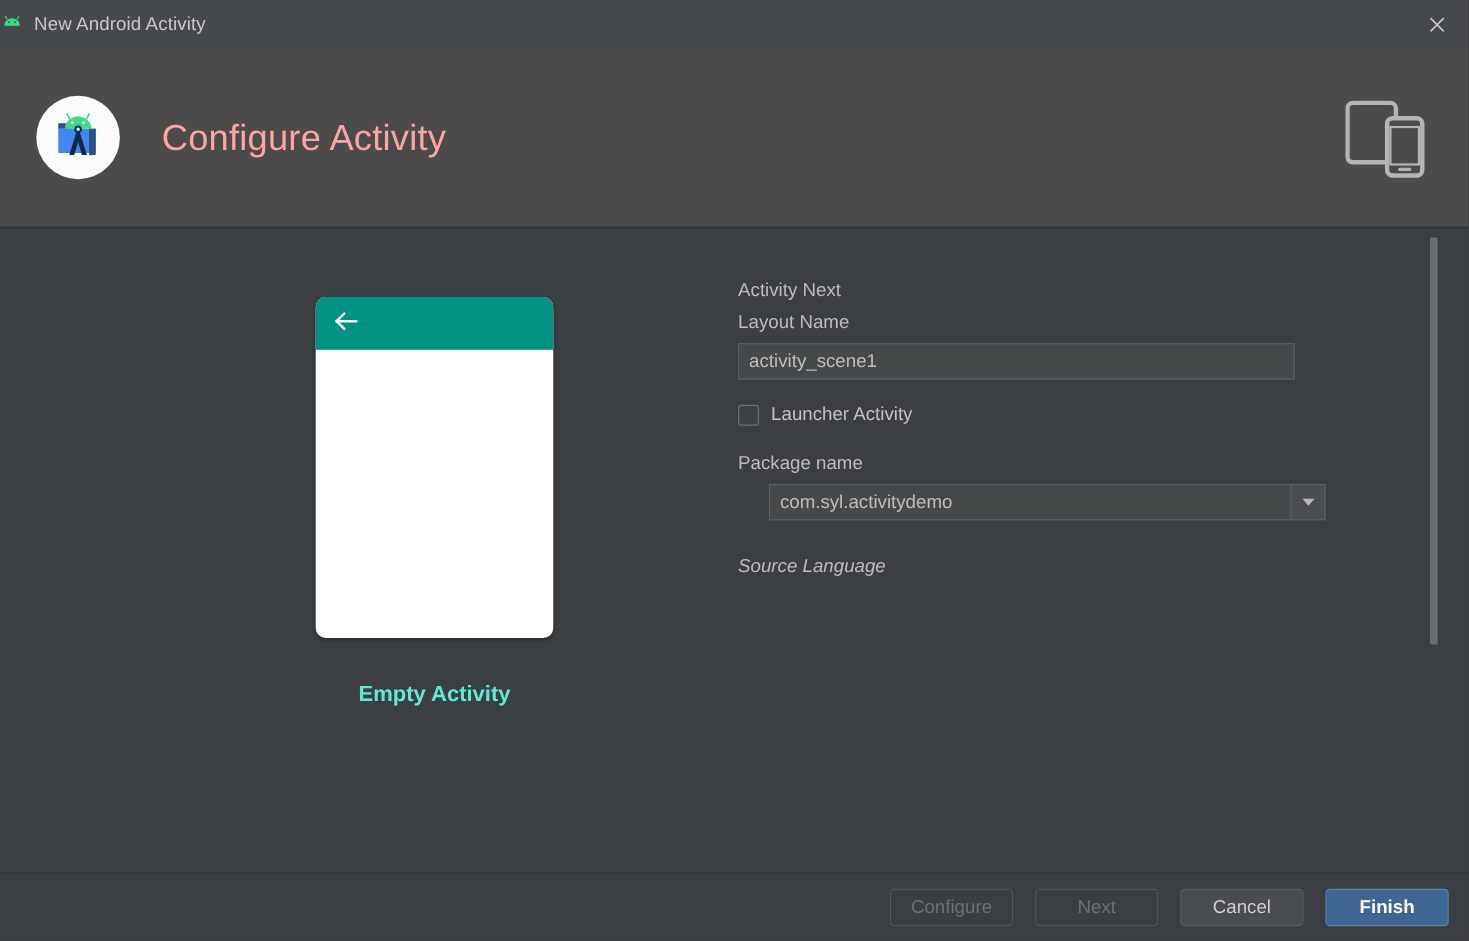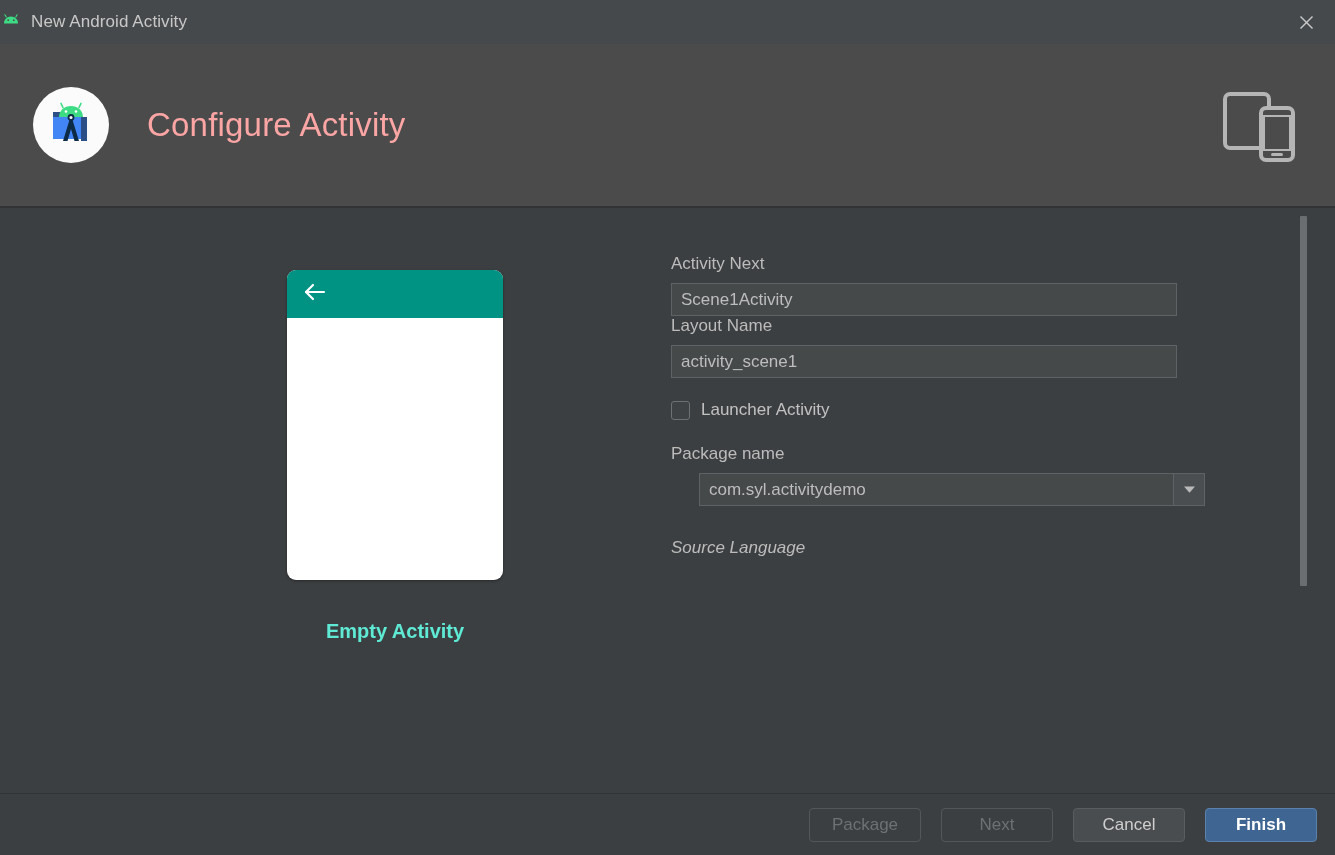--- a/index.html
+++ b/index.html
@@ -344,21 +344,20 @@
             </svg>
           </span>
         </div>
       </div>
       <div class="preview-caption">Empty Activity</div>
     </div>
 
     <div class="form">
 
       <div class="field-label first">Activity Next</div>
-      <input class="text-input" type="text" value="Scene1Activity" style="">
 
 
       <div class="field-label">Layout Name</div>
       <input class="text-input" type="text" value="activity_scene1" style="">
 
       <div class="checkbox-row">
         <span class="cb unchecked"></span>
         <span class="cb-label">Launcher Activity</span>
       </div>
 
@@ -374,19 +373,19 @@
 
       <div class="field-label" style="margin-top:32px;font-style:italic;">Source Language</div>
     </div>
 
     <div class="scrollbar-track">
       <div class="scrollbar-thumb"></div>
     </div>
   </div>
 
   <div class="footer">
-    <div class="btn disabled">Package</div>
+    <div class="btn disabled">Configure</div>
     <div class="btn disabled">Next</div>
     <div class="btn normal">Cancel</div>
     <div class="btn primary">Finish</div>
   </div>
 
 </div>
 
 </body></html>

